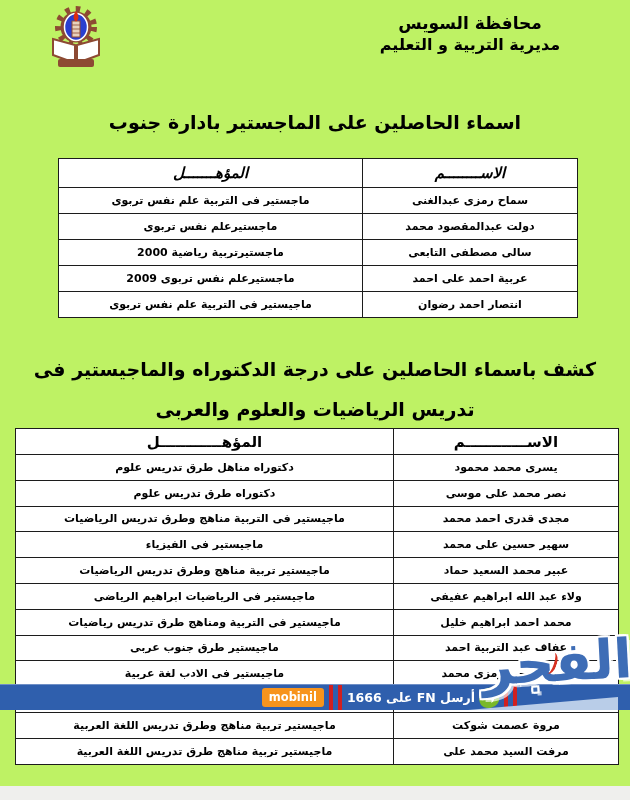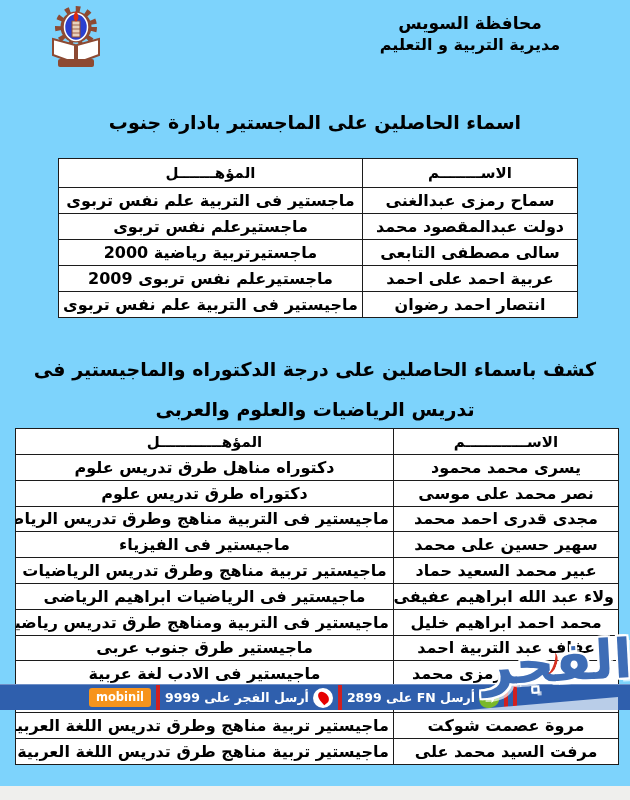--- a/index.html
+++ b/index.html
@@ -1,36 +1,36 @@
 <!DOCTYPE html>
 <html dir="rtl" lang="ar"><head>
 <meta charset="utf-8">
 <style>
   html,body{margin:0;padding:0;}
   body{background:#e9e9e9;font-family:"DejaVu Sans",sans-serif;}
-  .page{position:relative;width:630px;height:800px;background:#7dd3fc;overflow:hidden;direction:rtl;color:#000;}
+  .page{position:relative;width:630px;height:800px;background:#bef264;overflow:hidden;direction:rtl;color:#000;}
 
   
   .logo{position:absolute;left:42px;top:4px;width:68px;height:66px;}
   .org-block{position:absolute;left:330px;top:12px;width:280px;text-align:center;font-weight:bold;}
   .org-line1{font-size:17px;line-height:22px;}
   .org-line2{font-size:16px;line-height:21px;}
 
   
   .title1{position:absolute;top:111px;left:0;right:0;text-align:center;font-size:19px;font-weight:bold;}
   .title2{position:absolute;top:349px;left:0;right:0;text-align:center;font-size:19px;font-weight:bold;line-height:40px;}
   .u{text-decoration-thickness:2px;text-underline-offset:4px;}
 
   
   table{border-collapse:collapse;table-layout:fixed;background:#fff;}
   th,td{border:1.6px solid #1c1c1c;text-align:center;vertical-align:middle;font-weight:bold;padding:0 4px;overflow:hidden;white-space:nowrap;}
   th{font-size:15px;}
-  td{font-size:16px;}
+  td{font-size:11px;}
   .table1{position:absolute;left:58px;top:158px;width:519px;}
-  .table1 th{height:28px;}
+  .table1 th{height:28px;font-style:italic;}
   .table1 td{height:25px;}
   .table2{position:absolute;left:15px;top:428px;width:603px;z-index:1;}
   .table2 th{height:25px;}
   .table2 td{height:24.8px;}
 
   
   .ticker{position:absolute;left:0;top:684px;width:630px;height:25px;background:#2f5fad;z-index:3;
           display:flex;align-items:center;gap:5px;overflow:hidden;border-top:1px solid #6f8fc6;}
   .wm-spacer{flex:0 0 108px;height:1px;}
   .tsep{flex:0 0 4px;align-self:stretch;background:#d11f1f;}
@@ -177,27 +177,23 @@
         </tr>
   </tbody>
     </table>
 
   <div class="ticker">
     <div class="wm-spacer"></div>
     <div class="tsep"></div>
     <div class="tsep"></div>
     <div class="tseg">
       <span class="etisalat-icon"></span>
-      <span class="ttext">أرسل FN على 2899</span>
+      <span class="ttext">أرسل FN على 1666</span>
     </div>
     <div class="tsep"></div>
-    <div class="tseg">
-      <span class="vodafone-icon"></span>
-      <span class="ttext">أرسل الفجر على 9999</span>
-    </div>
     <div class="tsep"></div>
     <div class="tseg">
       <span class="mobinil-badge">mobinil</span>
 
     </div>
   </div>
 
   <div class="wm-swoosh"></div>
   <div class="wm-red"></div>
   <div class="watermark">الفجر</div>

